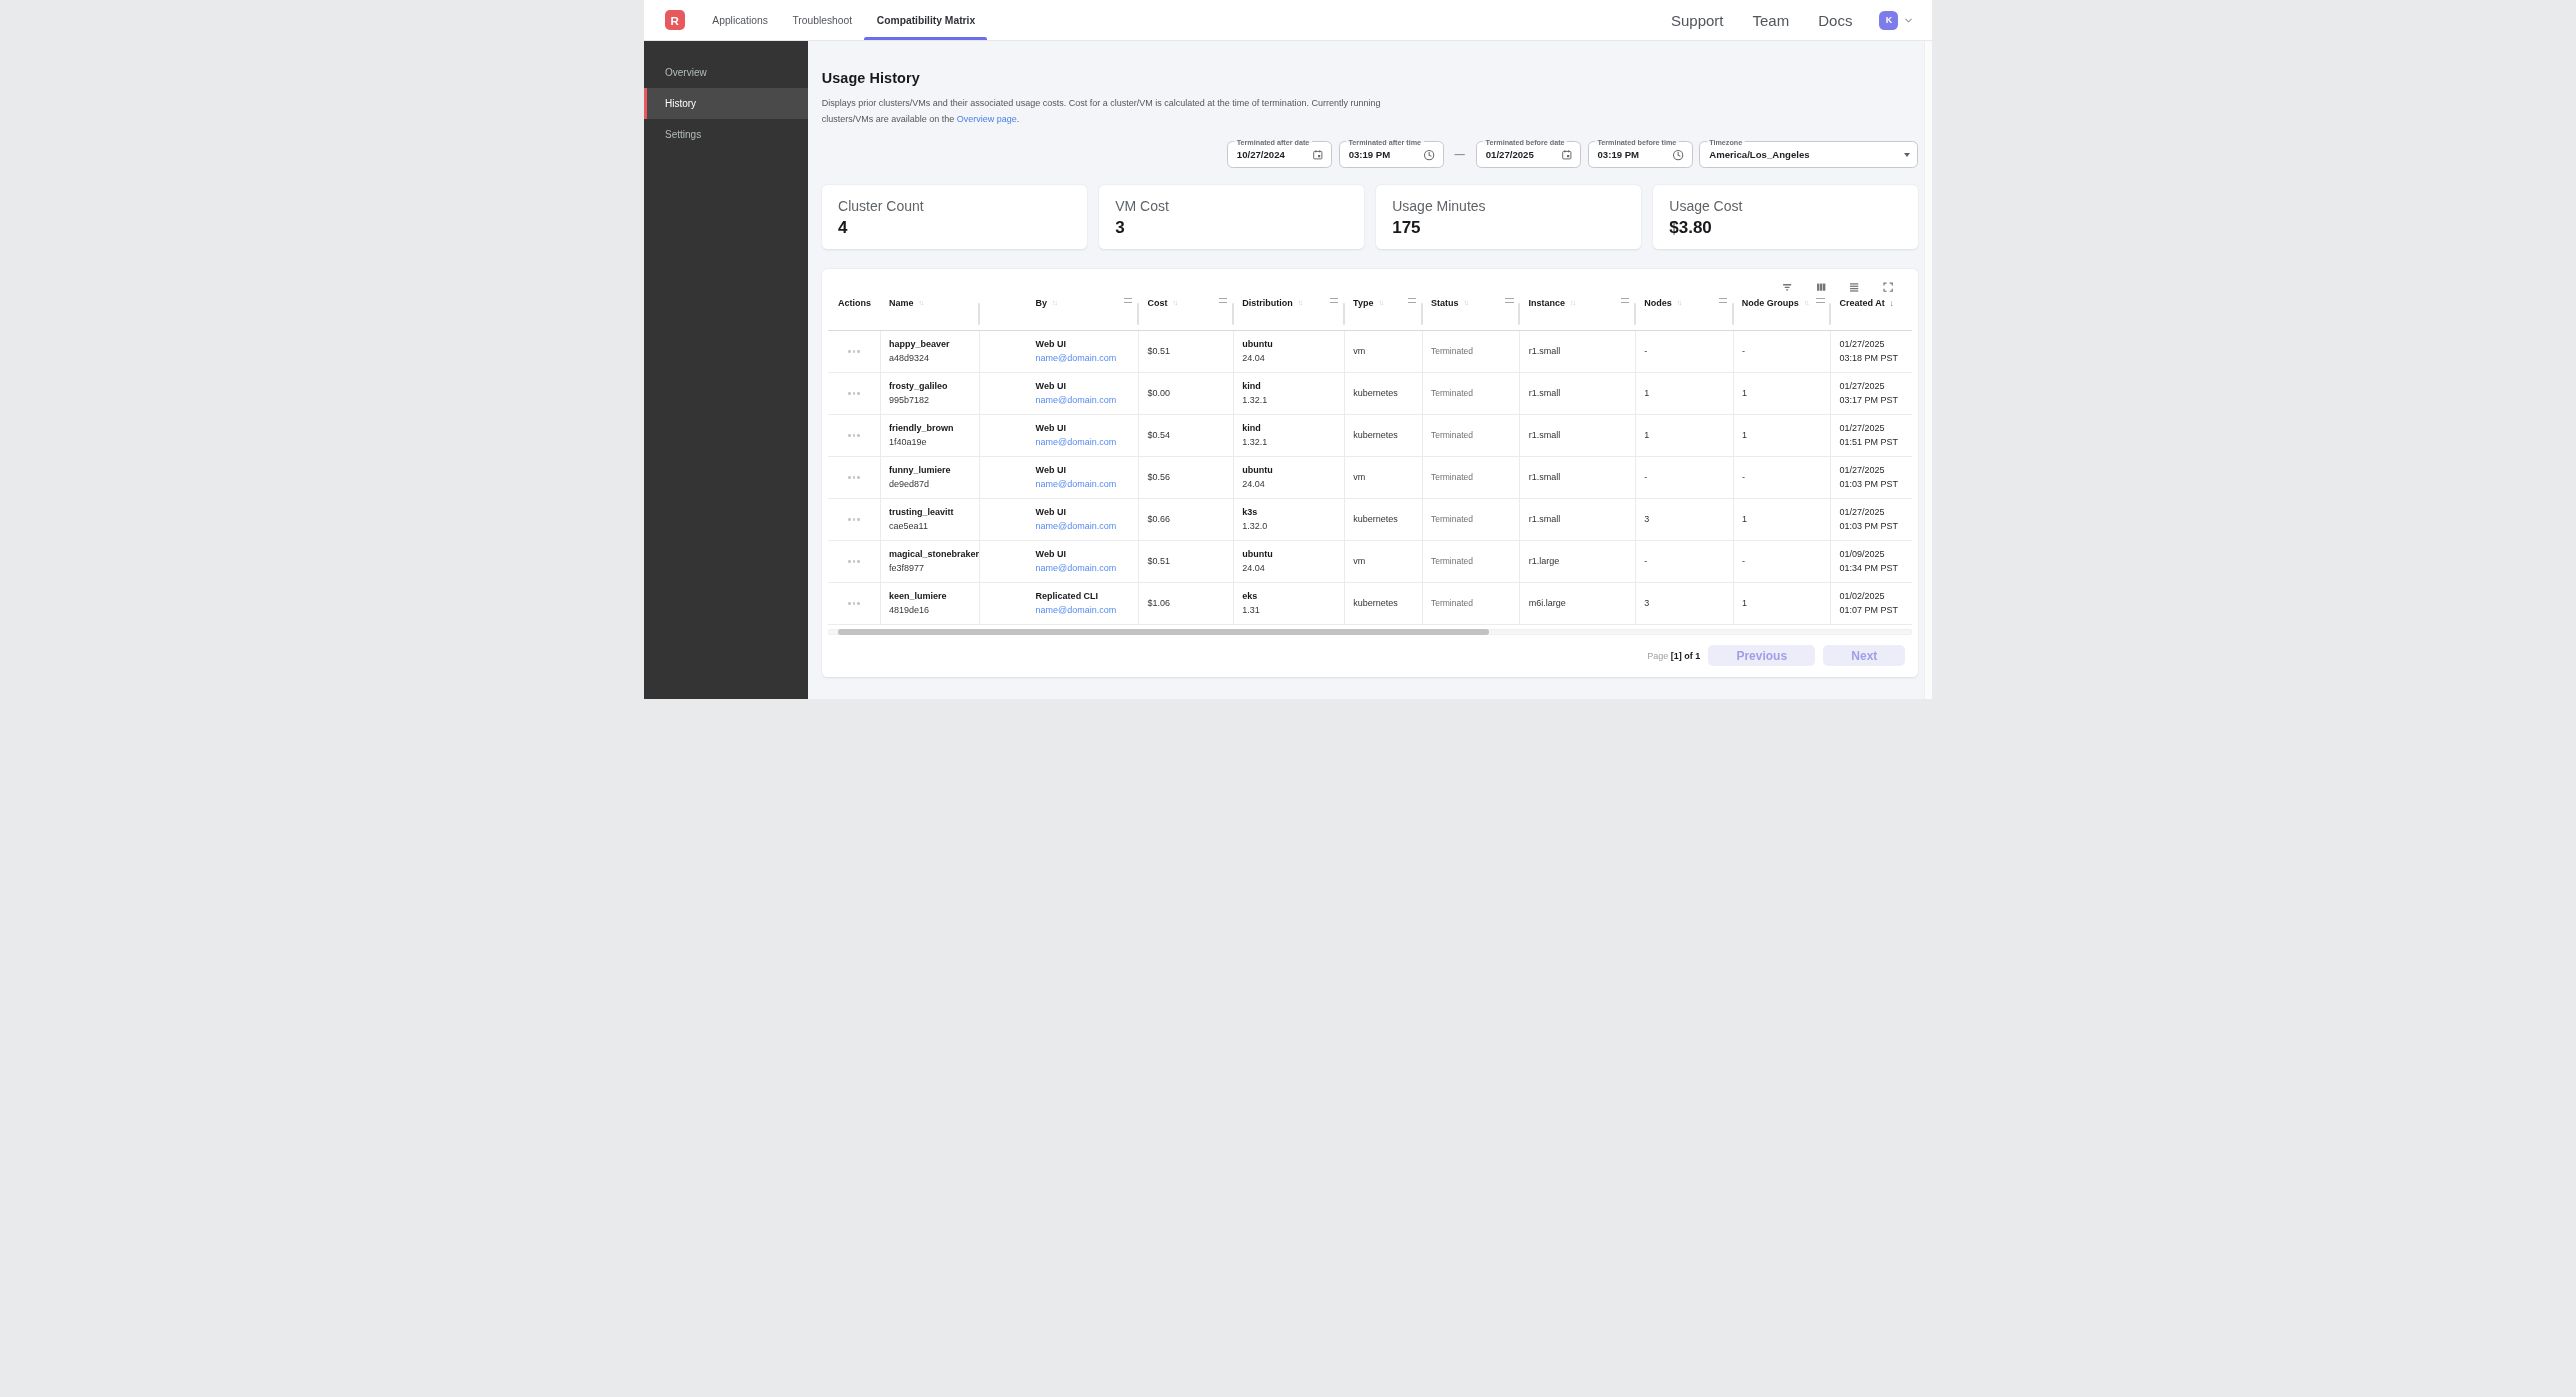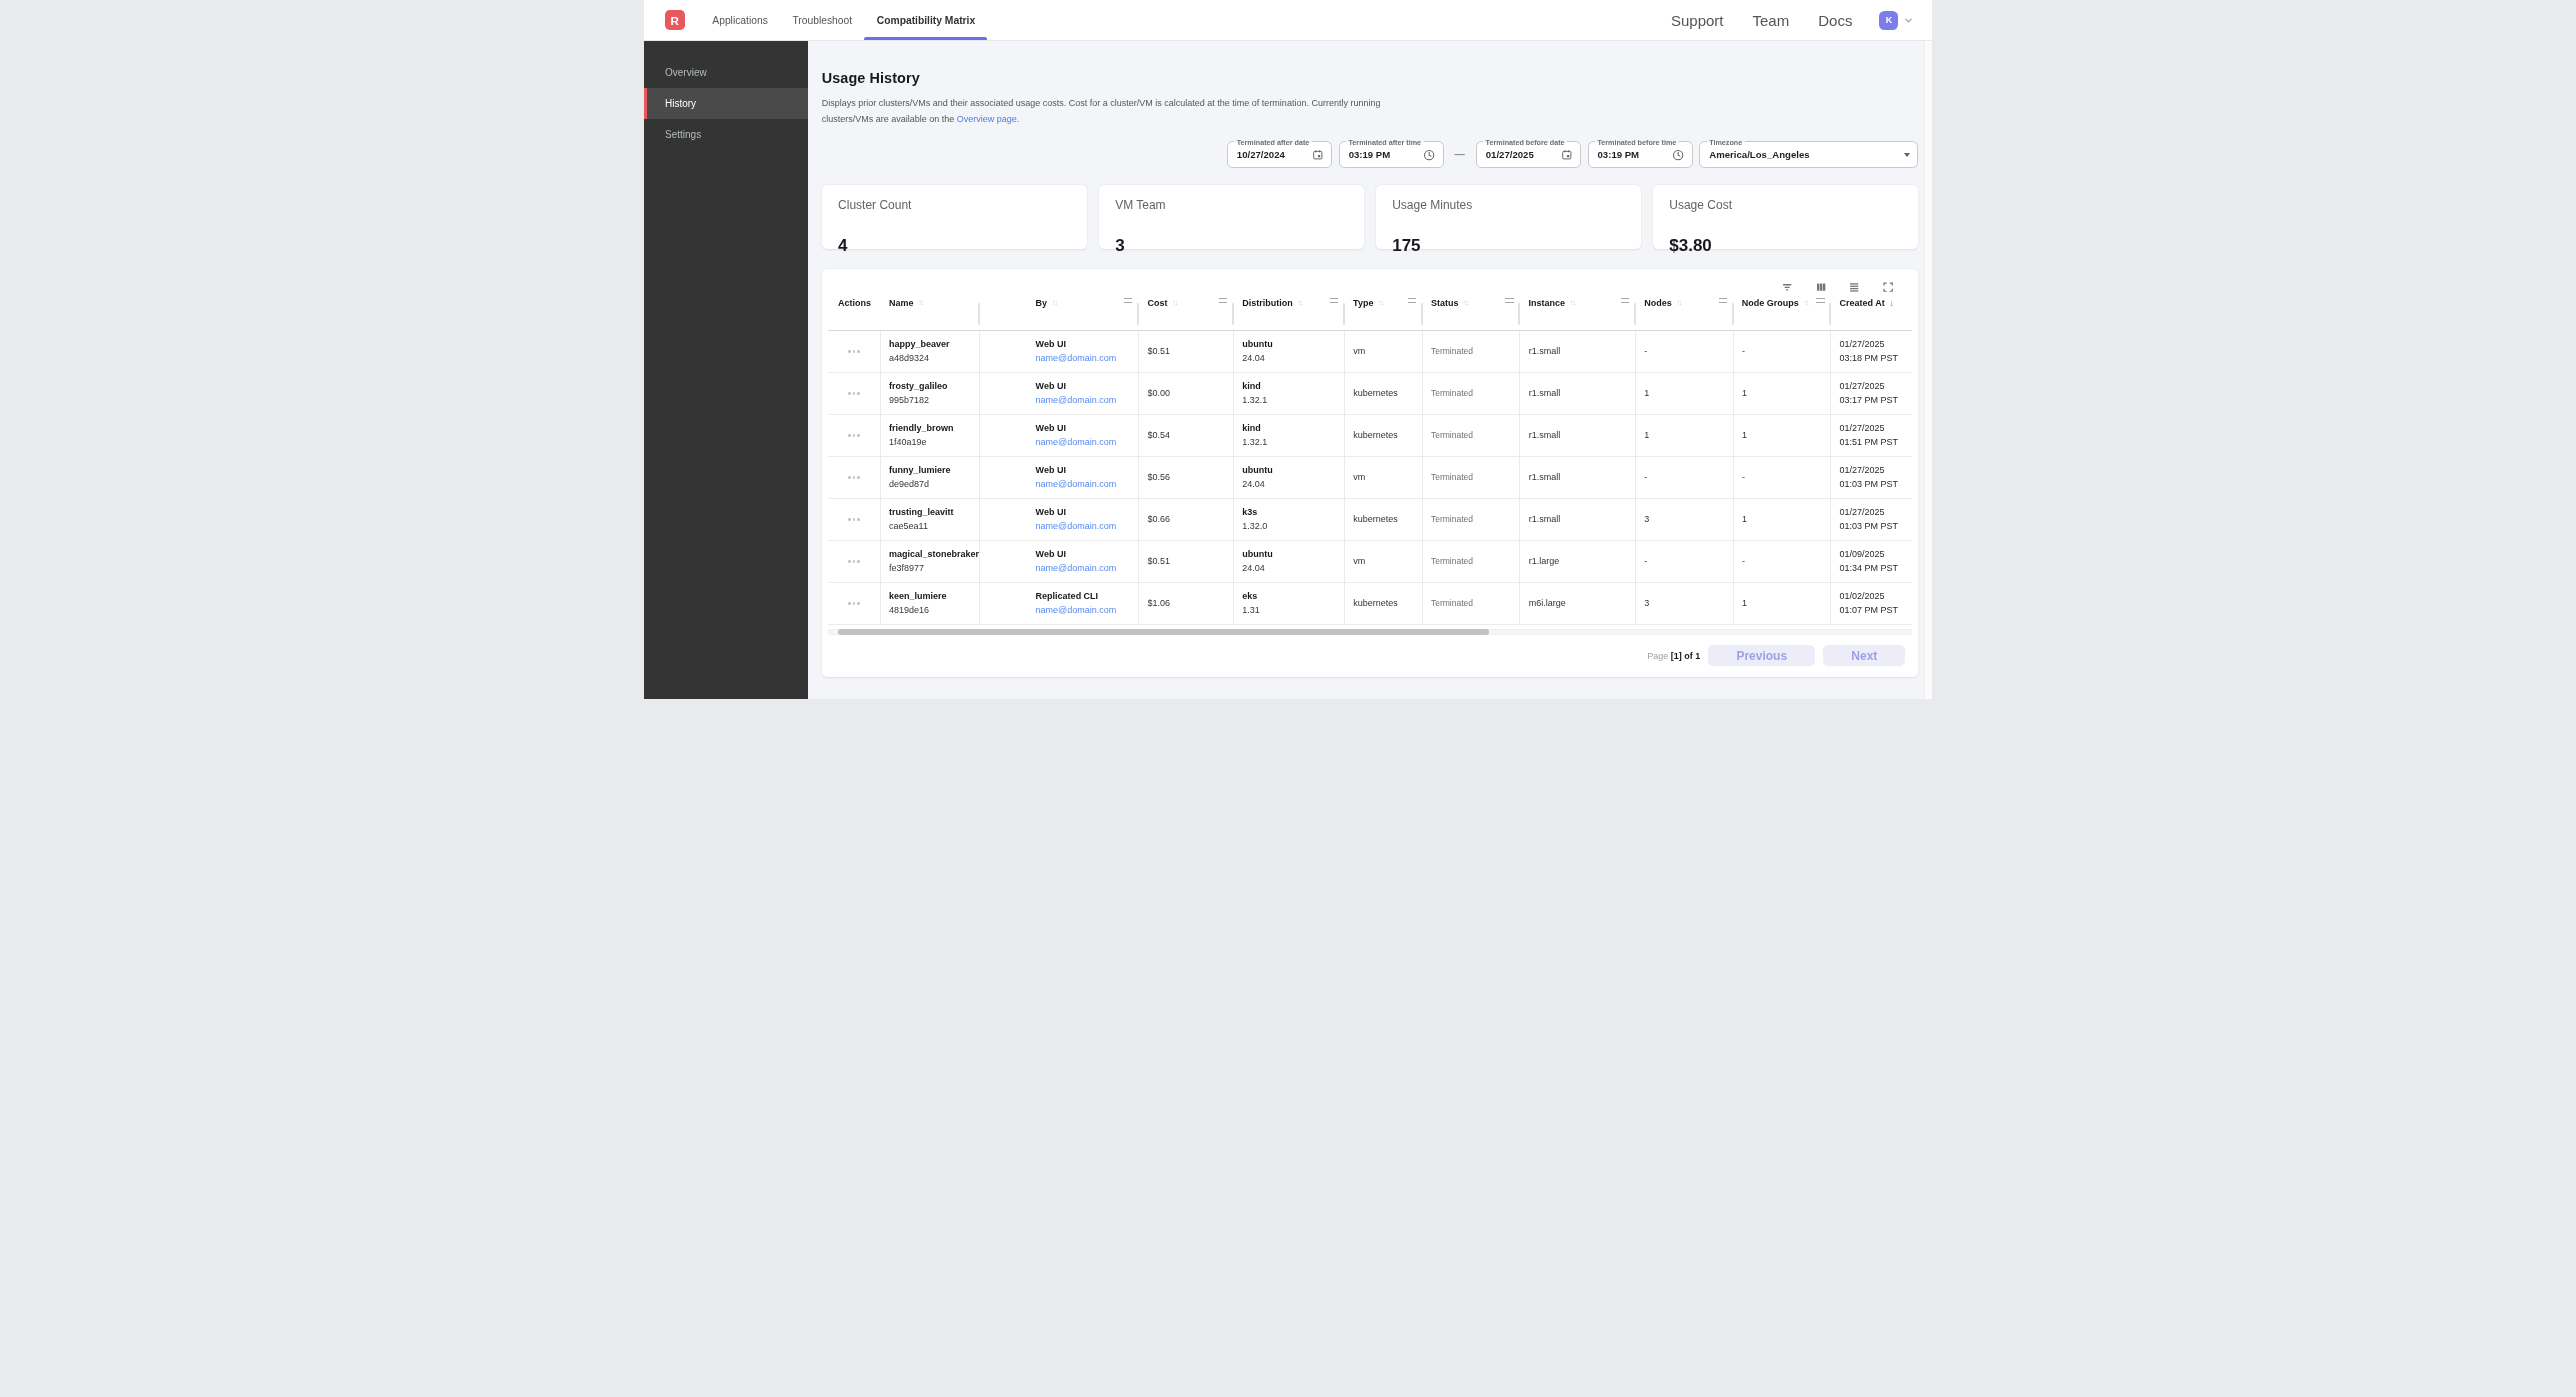--- a/index.html
+++ b/index.html
@@ -44,21 +44,21 @@
   .field .fvalue { font-size:9.6px; color:#1d2024; white-space:nowrap; }
   .f-date { width:105px; } .f-time { width:105px; } .f-tz { width:219px; }
   .field .ficon { margin-left:auto; display:flex; align-items:center; }
   .caret-down { width:0; height:0; border-left:3.4px solid transparent; border-right:3.4px solid transparent; border-top:4.1px solid #5f6368; }
   .range-dash { color:#8a9096; font-size:10.3px; font-weight:bold; margin:0 4.1px; }
 
   
   .stats { display:flex; gap:11.6px; margin-bottom:20px; }
   .stat-card { flex:1; height:64px; background:#fff; border-radius:5.5px; box-shadow:0 0.7px 2.1px rgba(20,20,40,.10);
                padding:13px 16.4px; }
-  .stat-label { font-size:12px; color:#5f6469; margin-bottom:24px; }
+  .stat-label { font-size:14px; color:#5f6469; margin-bottom:4px; }
   .stat-value { font-size:17px; font-weight:bold; color:#17191c; }
 
   
   .table-card { background:#fff; border-radius:5.5px; box-shadow:0 0.7px 2.1px rgba(20,20,40,.10); padding:6.8px 6.2px 9.6px 6.2px; }
   .toolbar { display:flex; justify-content:flex-end; align-items:center; gap:18.5px; padding:4.1px 16.4px 2.7px 0; height:22px; }
   .tool-btn { background:none; border:none; cursor:pointer; display:flex; align-items:center; padding:1.4px; }
 
   .grid { width:1084px; margin:0 auto; }
   .thead { display:flex; height:33px; border-bottom:0.7px solid #d9d9d9; align-items:stretch; }
   .th { position:relative; display:flex; padding-left:8.2px; font-size:9px; font-weight:bold; color:#17191c; }
@@ -206,21 +206,21 @@
             </span>
         </div>
       </div>
 
       <div class="stats">
         <div class="stat-card">
           <div class="stat-label">Cluster Count</div>
           <div class="stat-value">4</div>
         </div>
         <div class="stat-card">
-          <div class="stat-label">VM Team</div>
+          <div class="stat-label">VM Cost</div>
           <div class="stat-value">3</div>
         </div>
         <div class="stat-card">
           <div class="stat-label">Usage Minutes</div>
           <div class="stat-value">175</div>
         </div>
         <div class="stat-card">
           <div class="stat-label">Usage Cost</div>
           <div class="stat-value">$3.80</div>
         </div>

